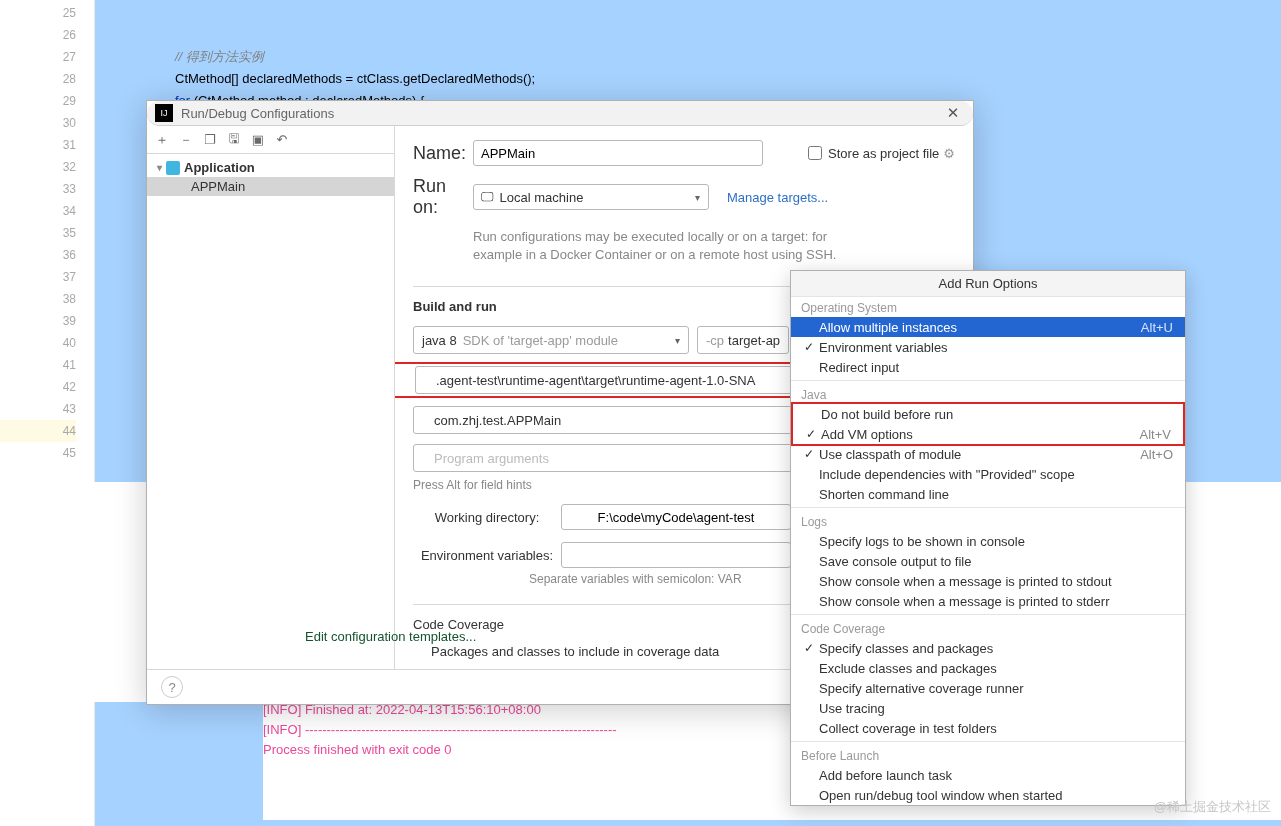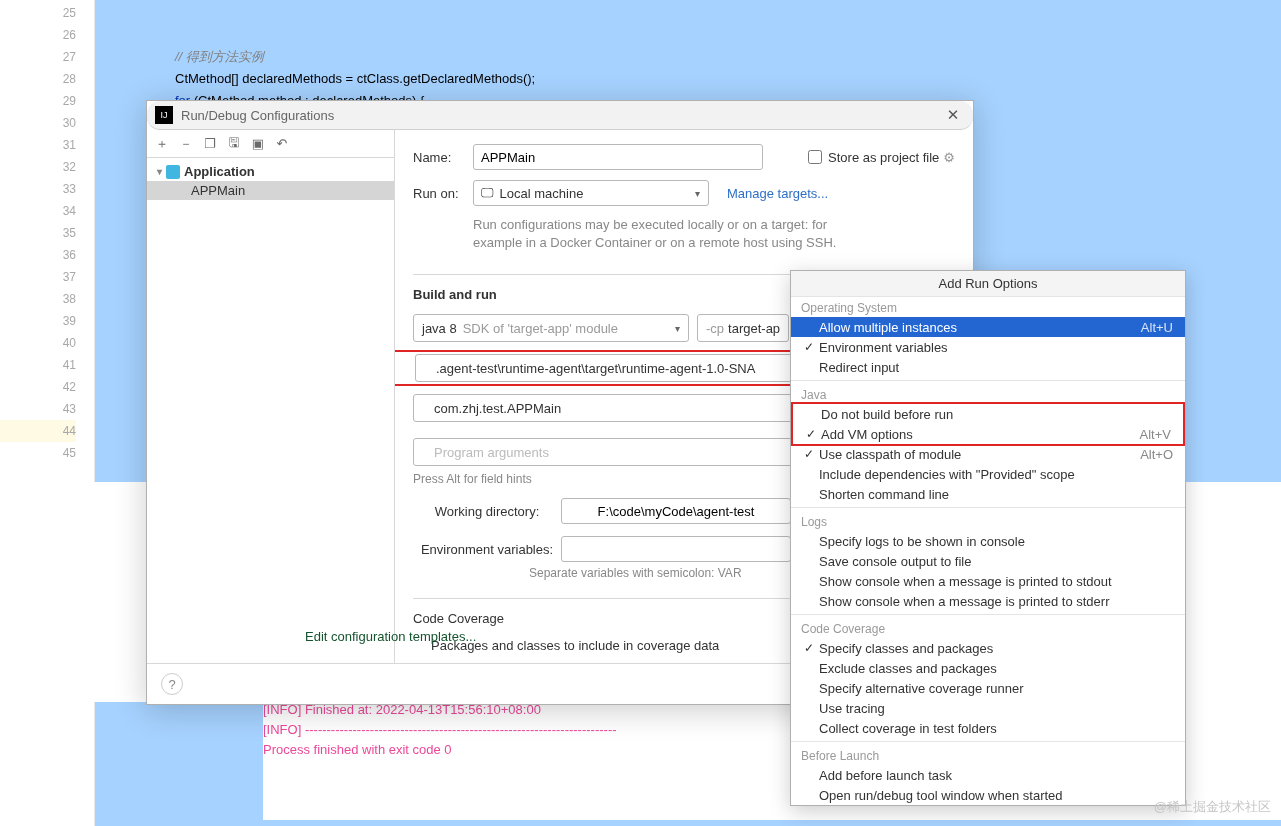--- a/index.html
+++ b/index.html
@@ -31,21 +31,21 @@
 .tb-btn { width: 18px; height: 18px; display: flex; align-items: center; justify-content: center; color: #6a6a6a; cursor: pointer; font-size: 13px; }
 .tree { flex: 1; padding: 4px 0; font-size: 13px; }
 .tree-node { padding: 2px 0 2px 10px; display: flex; align-items: center; gap: 4px; }
 .tree-node.sel { background: #d5d5d5; }
 .tree-node .arr { color: #888; font-size: 10px; }
 .tree-node .ic { width: 14px; height: 14px; background: #40b6e0; border-radius: 2px; }
 .tree-node.child { padding-left: 44px; }
 .tree-node.bold { font-weight: bold; }
 .dlg-right { flex: 1; padding: 14px 18px 10px 18px; display: flex; flex-direction: column; overflow: hidden; }
 .form-row { display: flex; align-items: center; margin-bottom: 10px; }
-.form-lbl { width: 60px; color: #333; font-size: 13px; }
+.form-lbl { width: 60px; color: #333; font-size: 18px; }
 .form-inp { border: 1px solid #b8b8b8; height: 26px; padding: 0 7px; font-size: 13px; border-radius: 3px; background: #fff; }
 .form-inp.w290 { width: 290px; }
 .chk { display: flex; align-items: center; gap: 6px; margin-left: auto; }
 .chk input { width: 14px; height: 14px; }
 .gear { color: #999; font-size: 13px; margin-left: 4px; }
 .runon-row .form-inp { width: 236px; display: flex; align-items: center; gap: 6px; padding-right: 24px; position: relative; }
 .runon-row .form-inp::after { content:"▾"; position: absolute; right: 8px; color: #666; font-size: 10px; }
 .link { color: #2e6fc6; cursor: pointer; margin-left: 18px; font-size: 13px; }
 .hint { color: #888; font-size: 13px; line-height: 18px; padding-left: 60px; margin-bottom: 16px; }
 .sep { border-top: 1px solid #d8d8d8; margin: 6px 0 12px 0; }
@@ -193,21 +193,21 @@
         <div class="cp-box">
           <span class="pre">-cp</span>
             <span>target-ap</span>
         </div>
       </div>
       <div class="redbox">
         <div class="full-inp">
             <span>.agent-test\runtime-agent\target\runtime-agent-1.0-SNA</span>
           </div>
       </div>
-      <div class="full-inp" style="margin-bottom:16px">
+      <div class="full-inp" style="margin-bottom:10px">
           <span>com.zhj.test.APPMain</span>
         </div>
       <div class="full-inp" style="margin-bottom:6px">
           <span class="ph">Program arguments</span>
         </div>
       <div class="small-hint">Press Alt for field hints</div>
       <div class="wd-row">
         <div class="wd-lbl">Working directory:</div>
         <input class="wd-inp" value="F:\code\myCode\agent-test" style="">
       </div>

